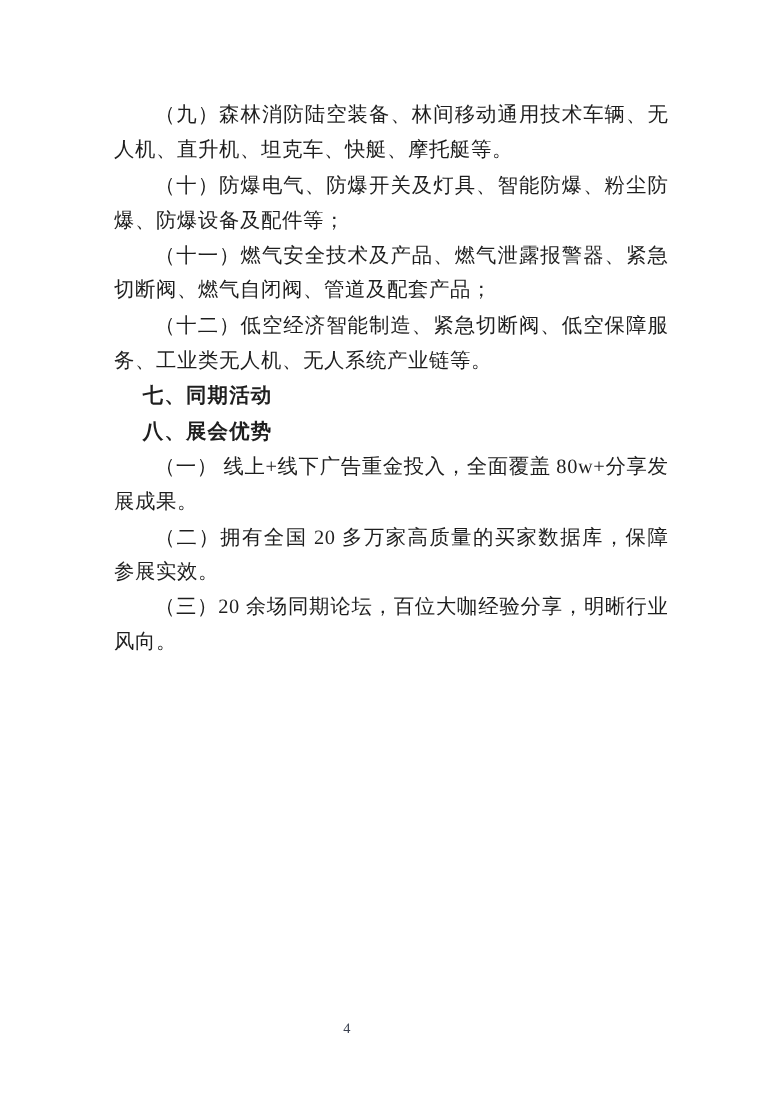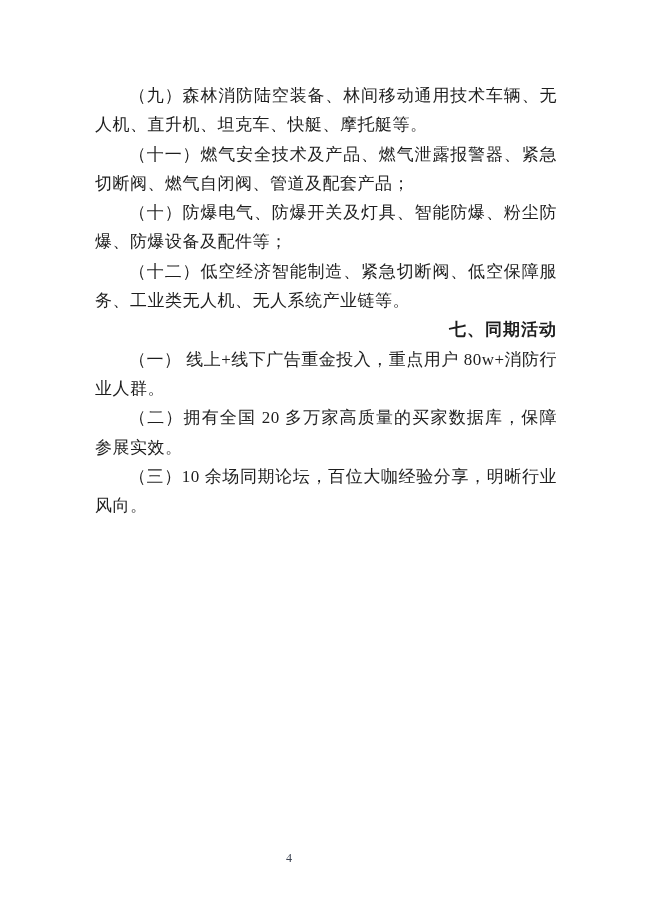--- a/index.html
+++ b/index.html
@@ -29,21 +29,21 @@
     color: #1e1e1e;
     letter-spacing: 0.5px;
     text-align: justify;
     text-justify: inter-character;
   }
   .para.indent {
     text-indent: 2em;
   }
   .para.heading {
     font-weight: bold;
-    text-align: right;
+    text-align: left;
     text-indent: 0;
     letter-spacing: 1px;
     margin-left: 24px;
   }
   .footer {
     position: absolute;
     left: 0;
     right: 0;
     top: 848px;
     text-align: center;
@@ -53,25 +53,26 @@
     color: #3a4150;
     font-family: "Liberation Serif", "DejaVu Serif", serif;
   }
 </style>
 </head>
 <body>
 
 <div class="page">
   <div class="content">
       <p class="para body indent">（九）森林消防陆空装备、林间移动通用技术车辆、无人机、直升机、坦克车、快艇、摩托艇等。</p>
+      <p class="para body indent">（十）防爆电气、防爆开关及灯具、智能防爆、粉尘防爆、防爆设备及配件等；</p>
       <p class="para body indent">（十一）燃气安全技术及产品、燃气泄露报警器、紧急切断阀、燃气自闭阀、管道及配套产品；</p>
-      <p class="para body indent">（十）防爆电气、防爆开关及灯具、智能防爆、粉尘防爆、防爆设备及配件等；</p>
       <p class="para body indent">（十二）低空经济智能制造、紧急切断阀、低空保障服务、工业类无人机、无人系统产业链等。</p>
       <p class="para heading">七、同期活动</p>
-      <p class="para body indent">（一） 线上+线下广告重金投入，重点用户 80w+消防行业人群。</p>
+      <p class="para heading">八、展会优势</p>
+      <p class="para body indent">（一） 线上+线下广告重金投入，全面覆盖 80w+分享发展成果。</p>
       <p class="para body indent">（二）拥有全国 20 多万家高质量的买家数据库，保障参展实效。</p>
-      <p class="para body indent">（三）10 余场同期论坛，百位大咖经验分享，明晰行业风向。</p>
+      <p class="para body indent">（三）20 余场同期论坛，百位大咖经验分享，明晰行业风向。</p>
     </div>
 
   <div class="footer">
     <span class="page-number">4</span>
   </div>
 </div>
 
 </body></html>

